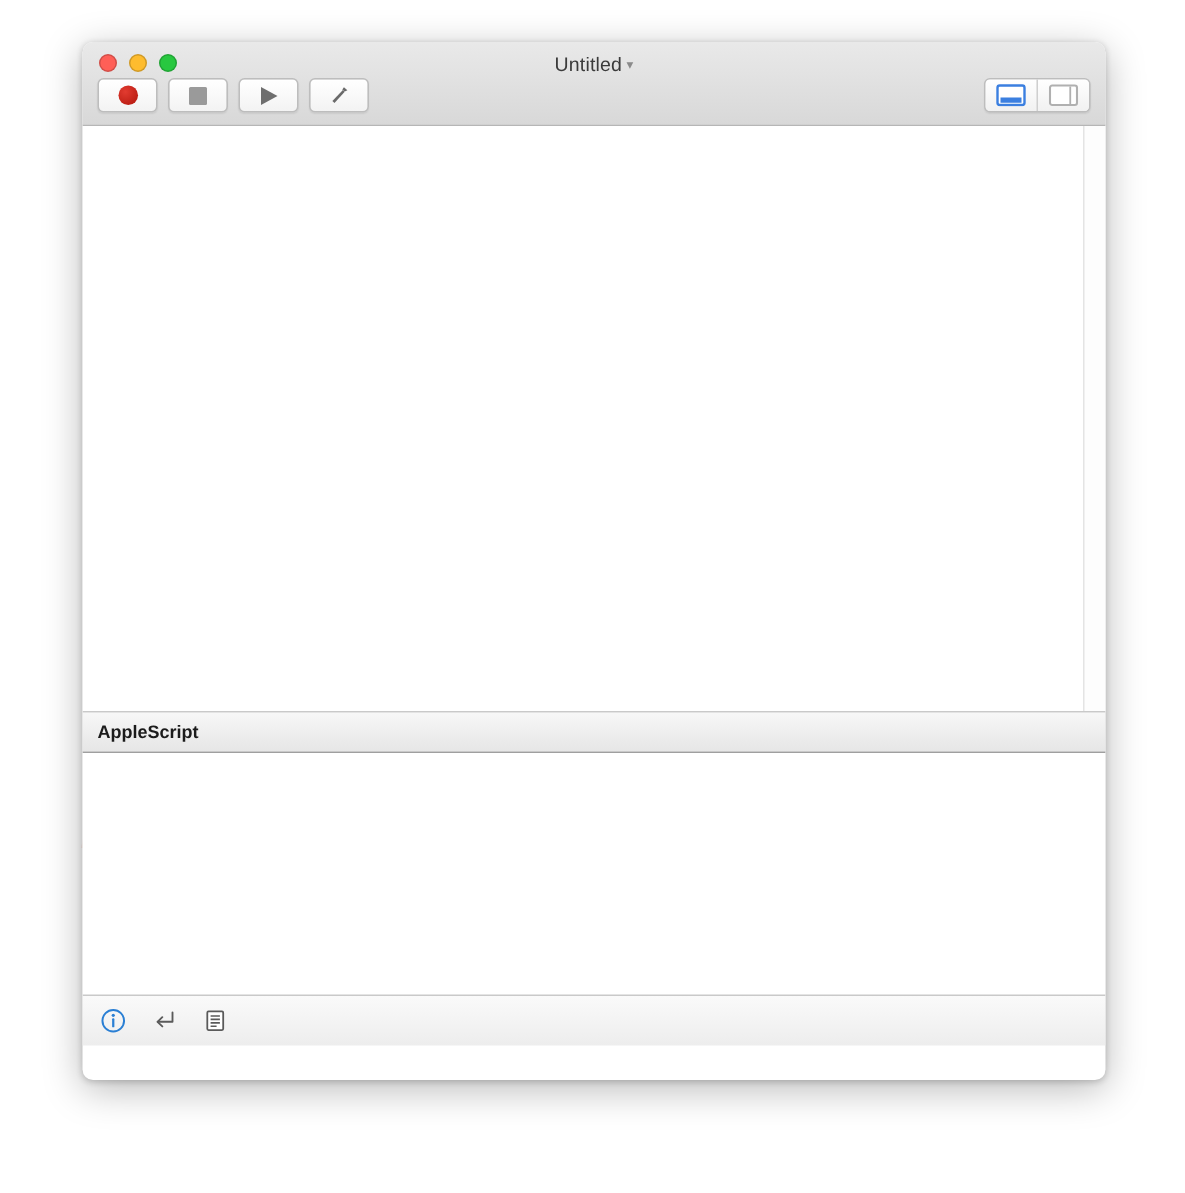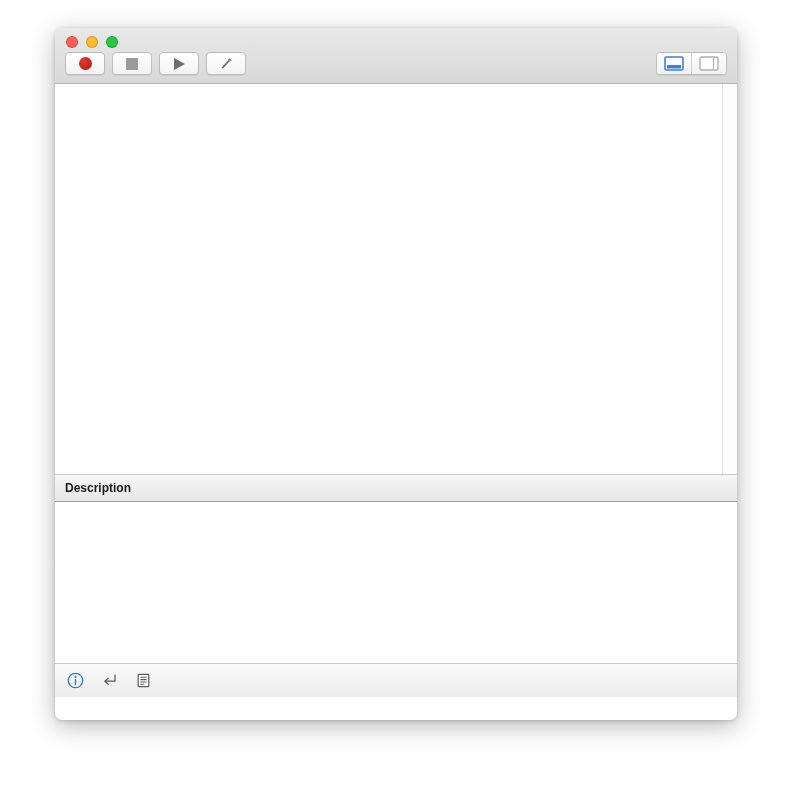--- a/index.html
+++ b/index.html
@@ -240,20 +240,23 @@
 <div id="window">
 
   <div class="titlebar">
 
     <div class="traffic">
       <div class="light red"></div>
       <div class="light yellow"></div>
       <div class="light green"></div>
     </div>
 
+    <div class="win-title">
+      <span>Untitled</span><span class="chev">▾</span>
+    </div>
 
     <div class="toolbar-buttons">
       <div class="tb-btn">
         <span class="ic-record"></span>
       </div>
       <div class="tb-btn">
         <span class="ic-stop"></span>
       </div>
       <div class="tb-btn">
         <span class="ic-run"></span>
@@ -282,21 +285,21 @@
     </div>
   </div>
 
 
   <div class="editor">
     <div style="padding:4px 8px;font-family:'Liberation Mono',monospace;font-size:12px;color:#111;"></div>
     <div class="editor-scroll"></div>
   </div>
 
   <div class="tabstrip">
-    <span class="tab-label">Description</span>
+    <span class="tab-label">AppleScript</span>
   </div>
 
   <div class="desc-body">
     <div style="padding:5px 8px;font-size:12px;color:#111;"></div>
   </div>
 
   <div class="statusbar">
     <span class="status-icon">
       <svg width="17" height="17" viewBox="0 0 17 17">
         <circle cx="8.5" cy="8.5" r="7.2" fill="none" stroke="#2a7fd4" stroke-width="1.3"></circle>

